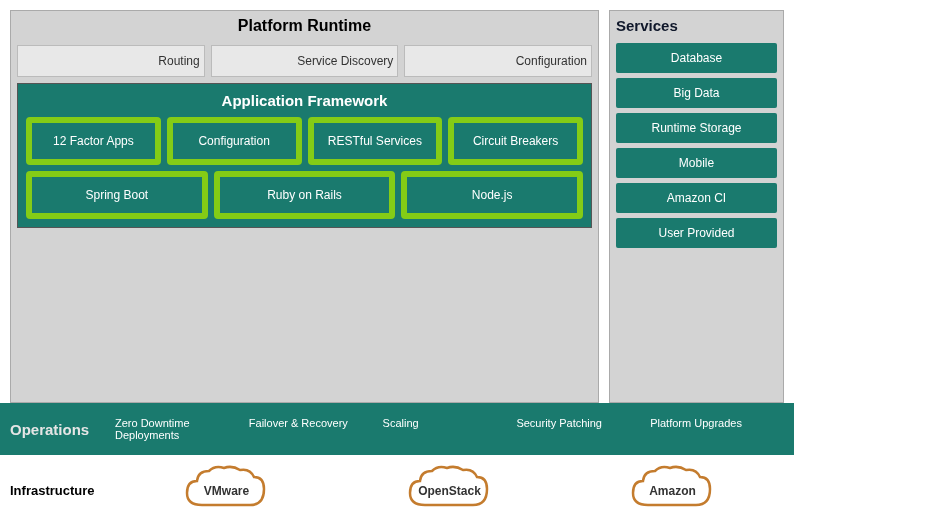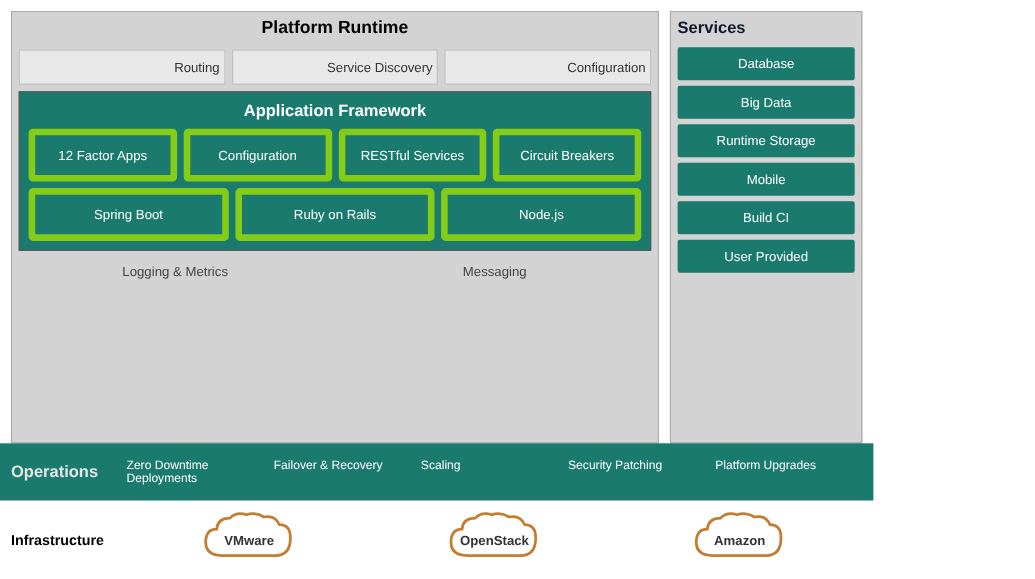--- a/index.html
+++ b/index.html
@@ -260,33 +260,29 @@
           <div class="framework-cell">Circuit Breakers</div>
         </div>
 
         <div class="framework-row">
           <div class="framework-cell">Spring Boot</div>
           <div class="framework-cell">Ruby on Rails</div>
           <div class="framework-cell">Node.js</div>
         </div>
       </div>
 
-      <div class="bottom-labels">
-        <div class="bottom-label">Logging &amp; Metrics</div>
-        <div class="bottom-label">Messaging</div>
-      </div>
     </div>
 
     <div class="services-panel">
       <div class="services-title">Services</div>
       <div class="service-item">Database</div>
       <div class="service-item">Big Data</div>
       <div class="service-item">Runtime Storage</div>
       <div class="service-item">Mobile</div>
-      <div class="service-item">Build CI</div>
+      <div class="service-item">Amazon CI</div>
       <div class="service-item">User Provided</div>
     </div>
 
   </div>
 
   <div class="operations-bar">
     <div class="operations-label">Operations</div>
     <div class="ops-items">
       <div class="ops-item">Zero Downtime Deployments</div>
       <div class="ops-item">Failover &amp; Recovery</div>

